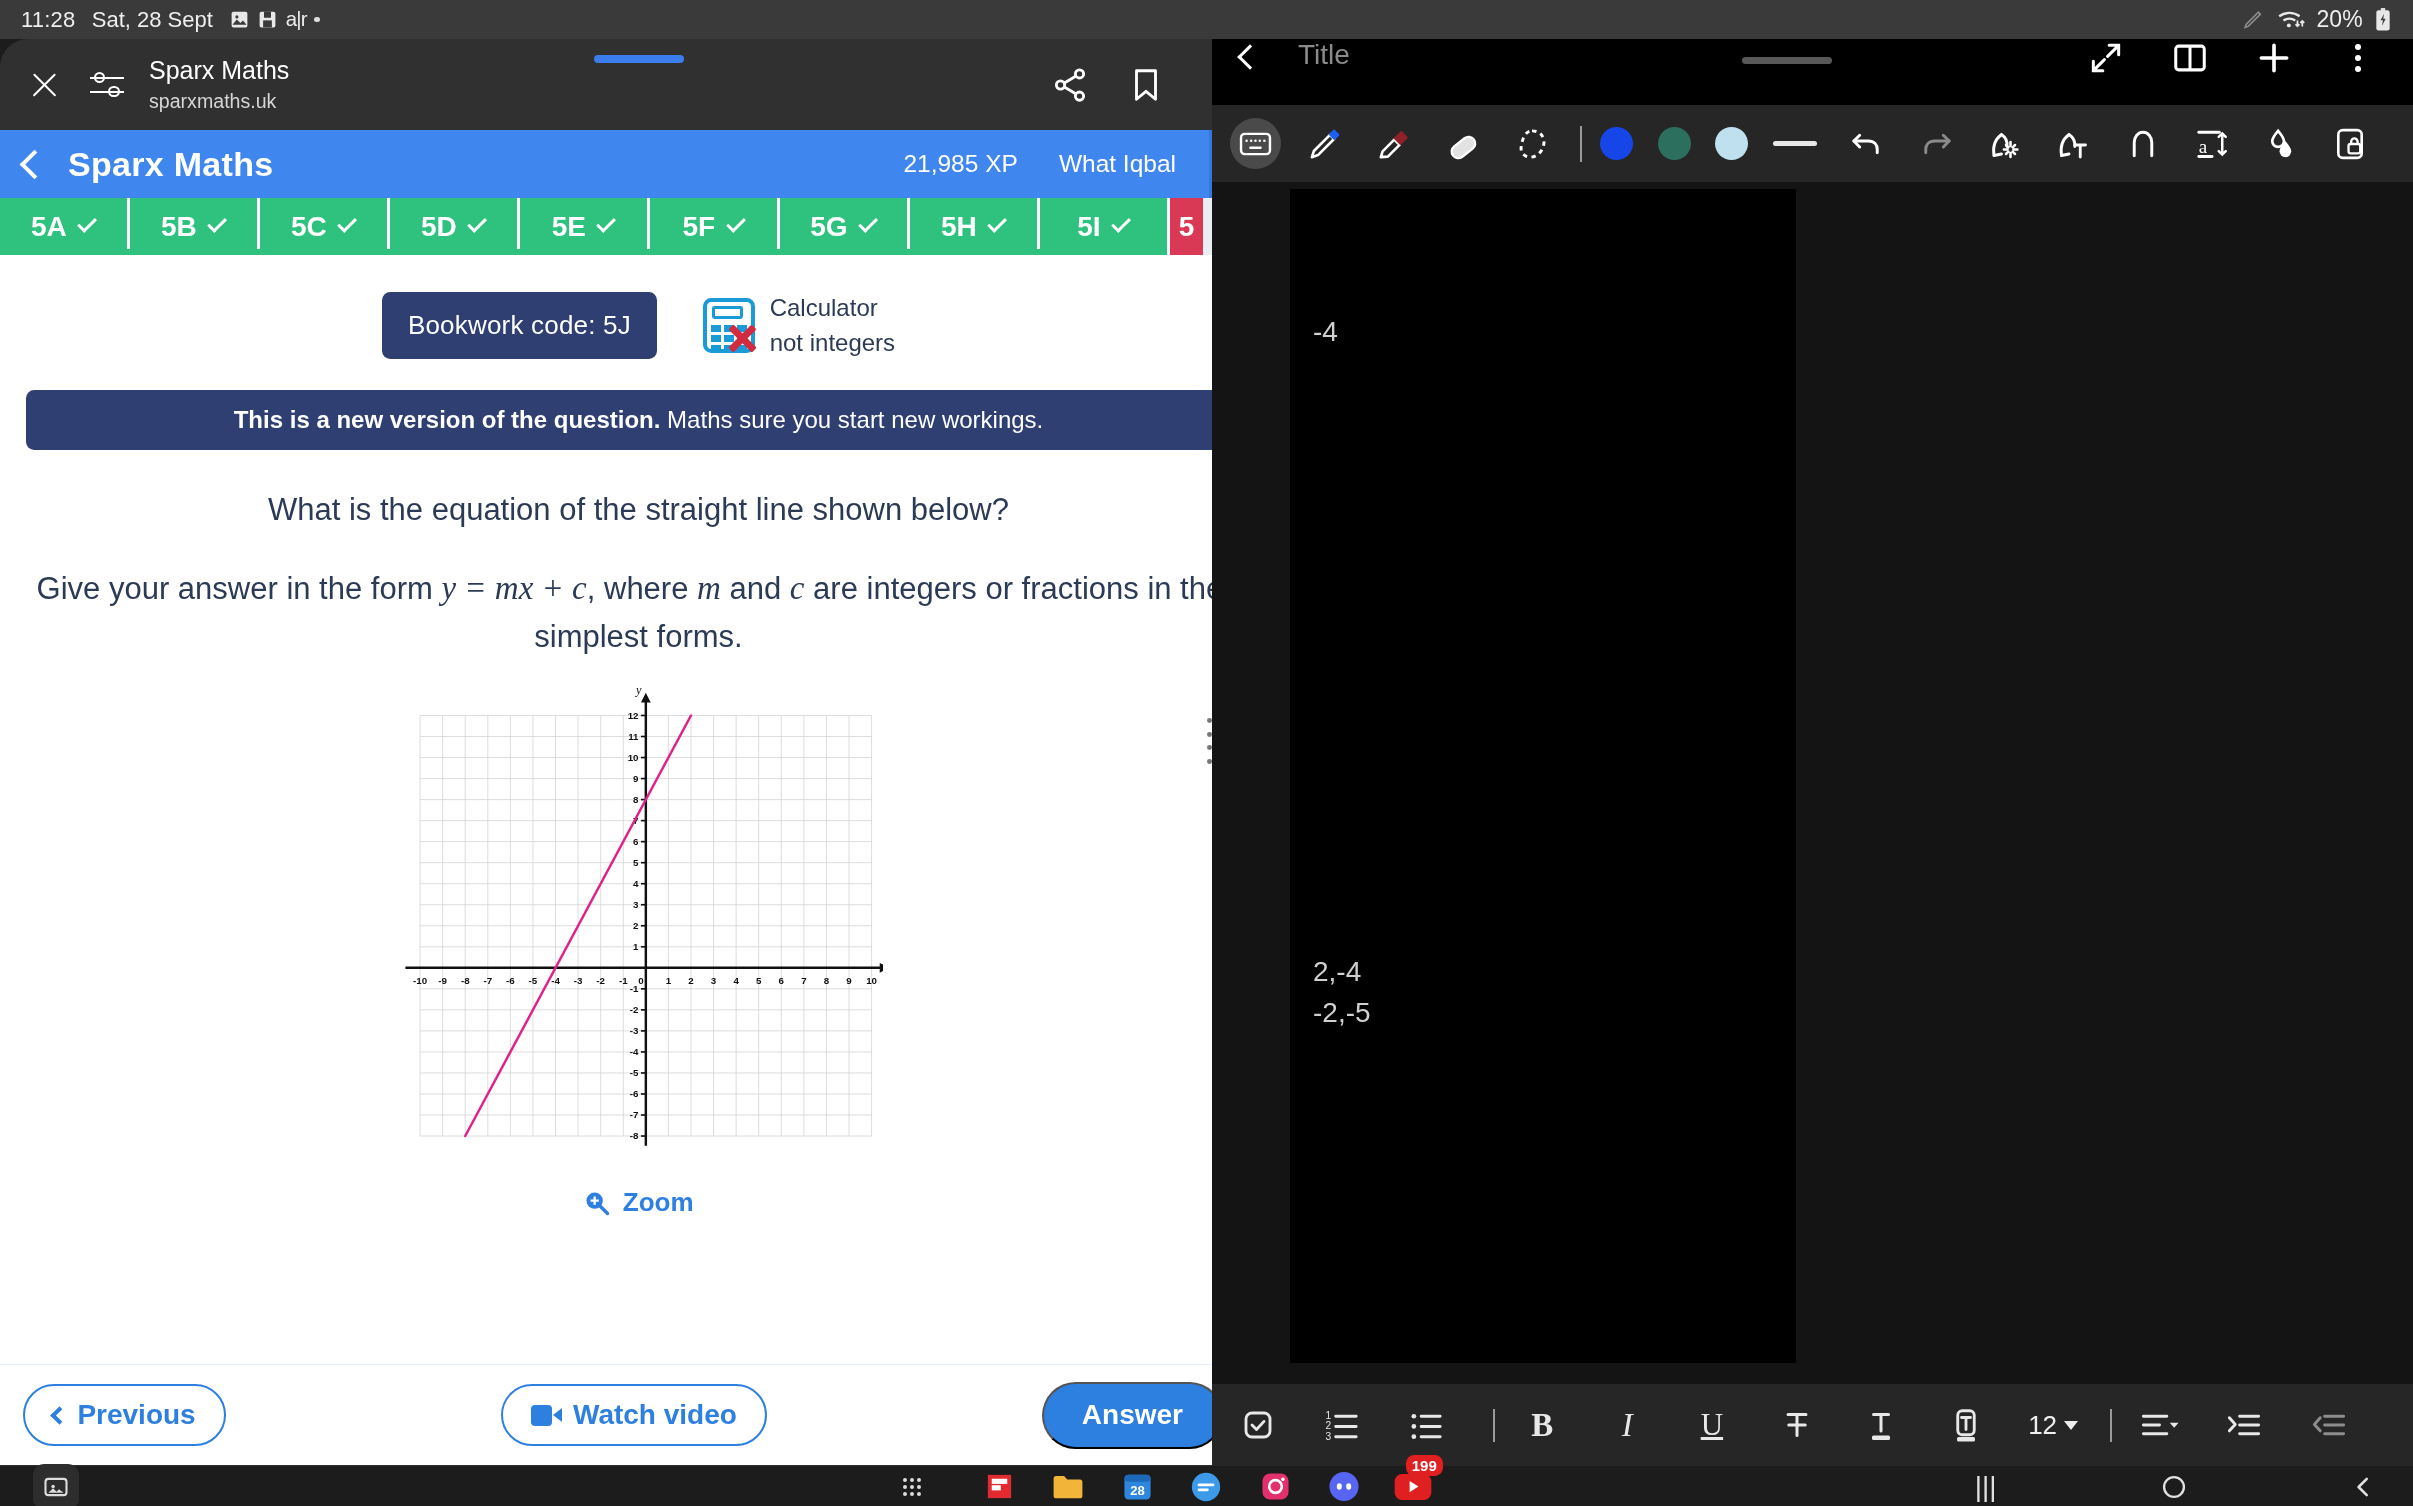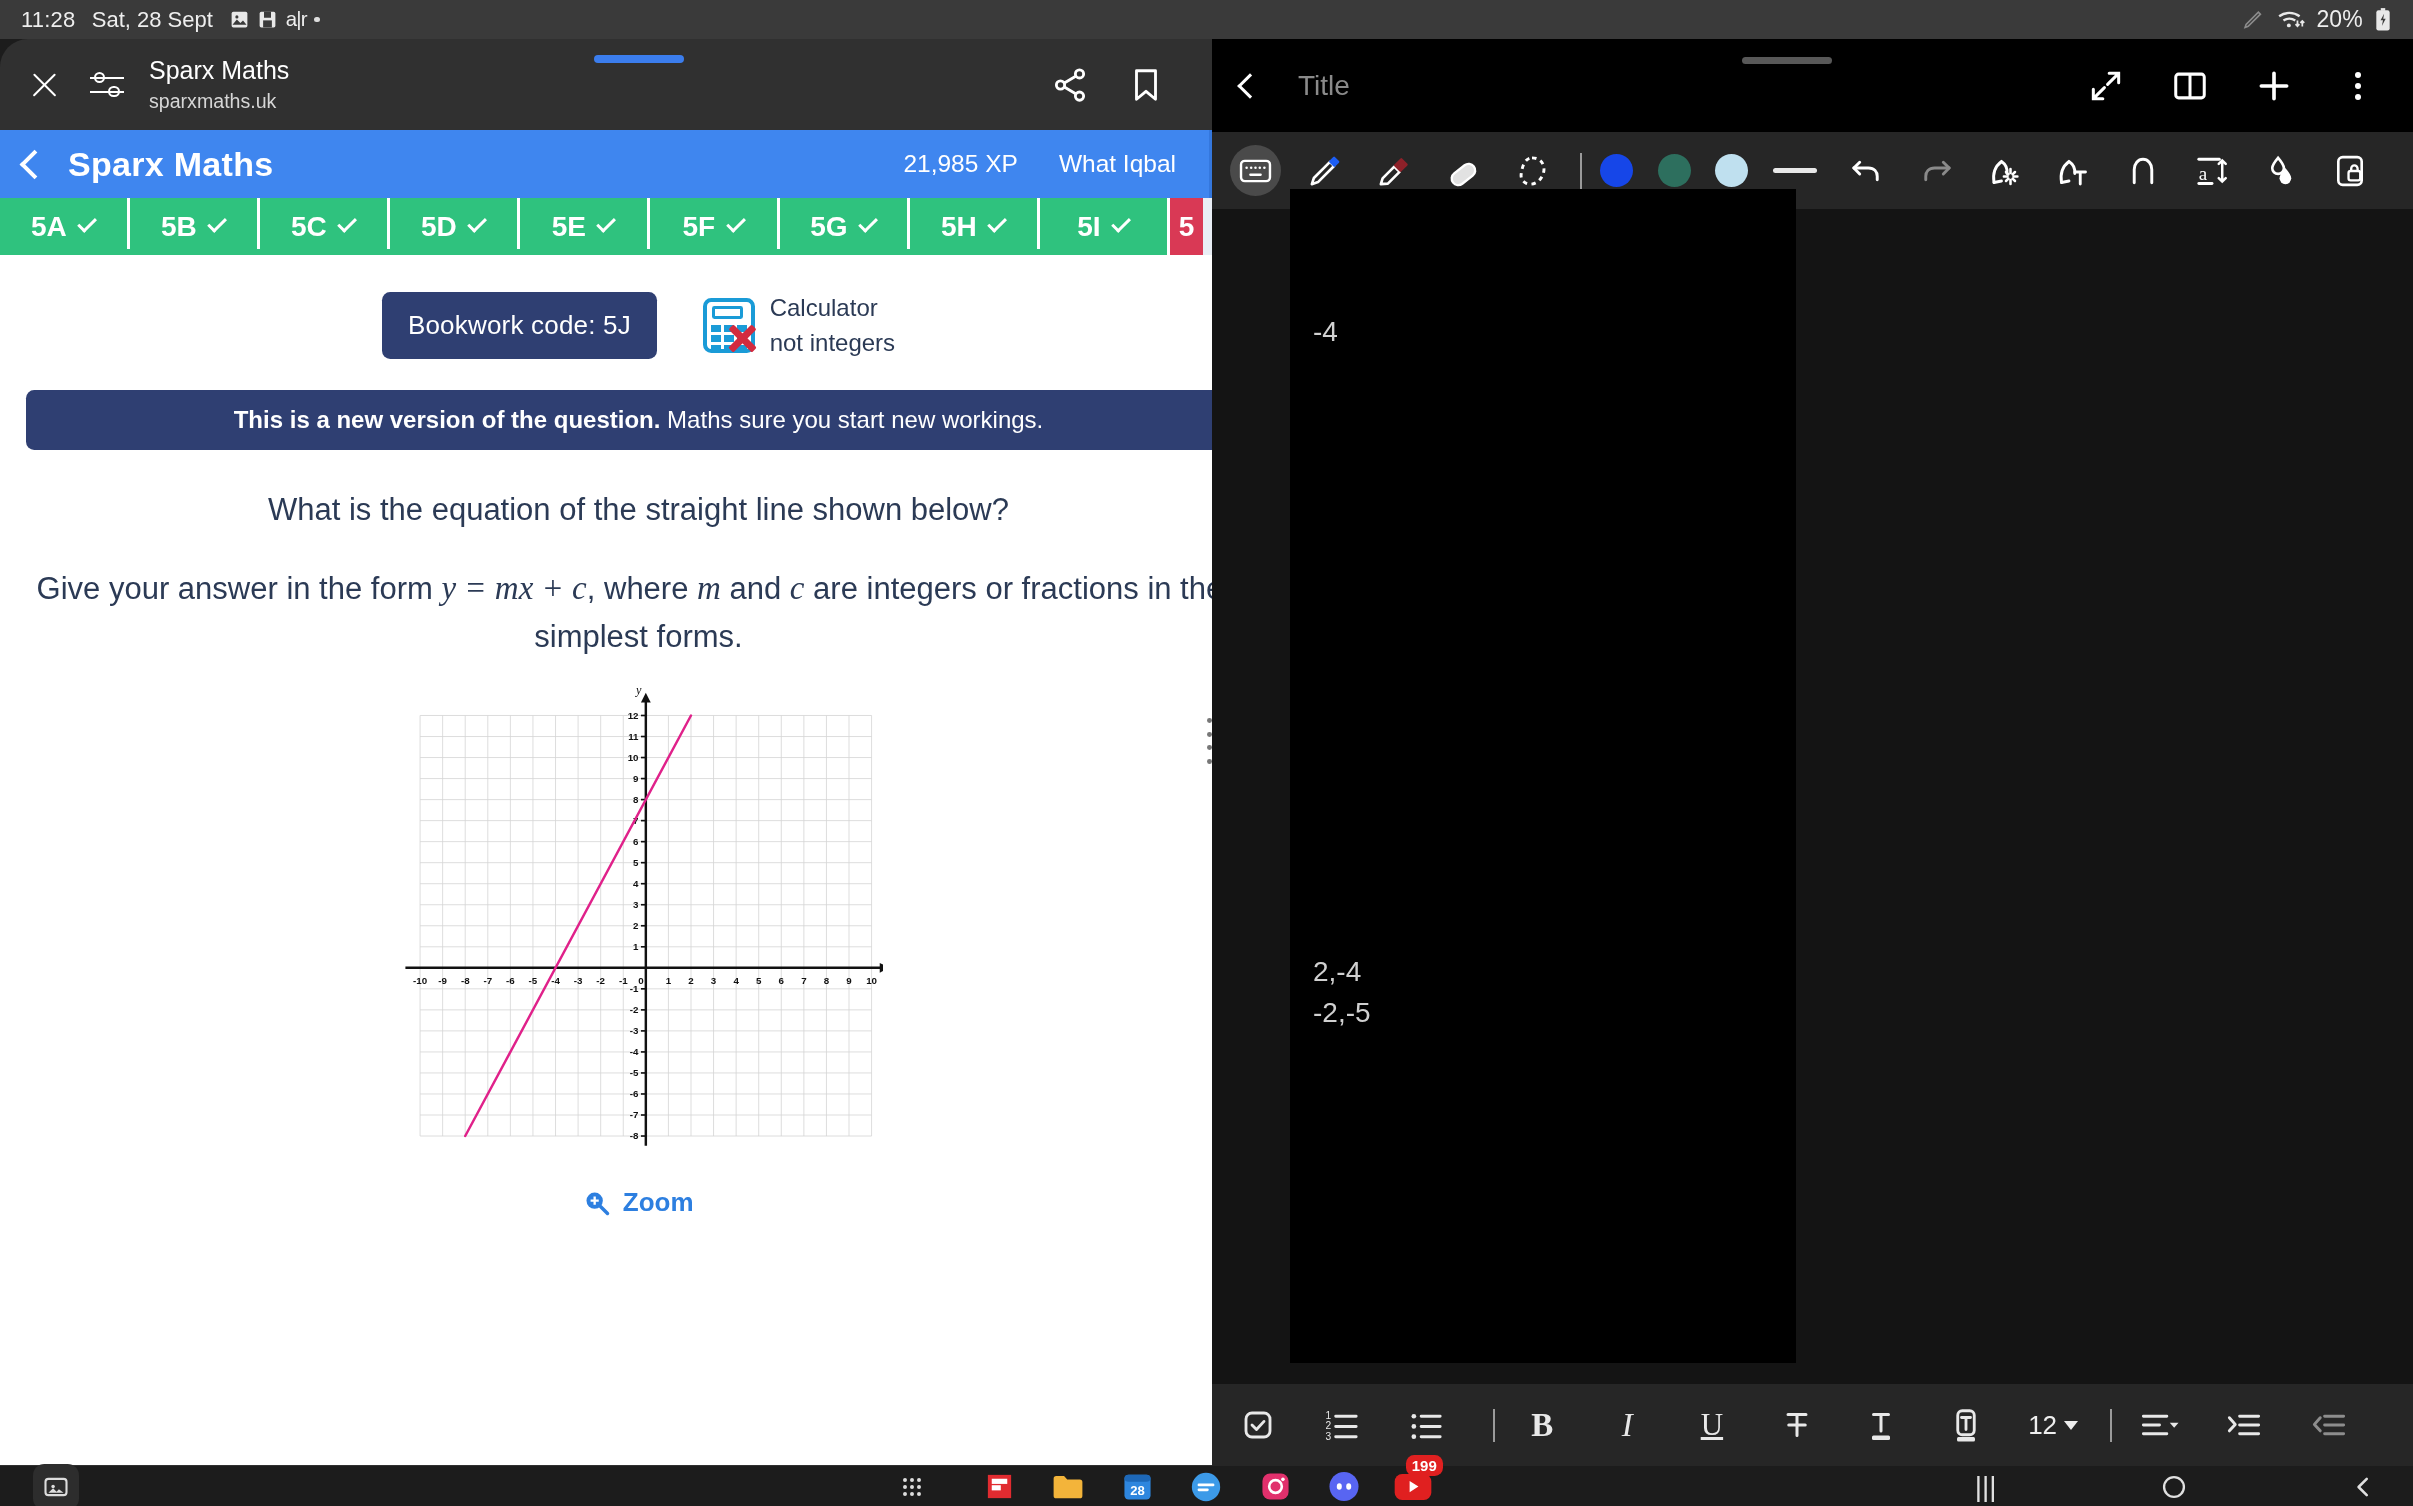--- a/index.html
+++ b/index.html
@@ -144,21 +144,21 @@
 
   
   .pane-handle {
     position:absolute; left:1205px; top:718px; width:9.8px; height:46px;
     display:flex; flex-direction:column; align-items:center; justify-content:space-between;
   }
   .pane-handle i{ width:4.9px;height:4.9px;border-radius:50%;background:#777;display:block;}
 
   
   .notes { position:absolute; left:1212px; top:39px; width:1202px; height:1427px; background:#141414; }
-  .notes-head { height:93px; display:flex; align-items:center; padding:0 29px; position:relative; background:#000;}
+  .notes-head { height:66px; display:flex; align-items:flex-start; padding:0 29px; position:relative; background:#000;}
   .notes-head .pill { position:absolute; left:530px; top:18px; width:90px; height:7.3px; border-radius:4.1px; background:#585858;}
   .nh-back { width:36px; height:36px; display:flex; align-items:center; margin-right:21px;}
   .chev-l2 { width:18px; height:18px; border-left:3.3px solid #fff; border-bottom:3.3px solid #fff; transform:rotate(45deg);}
   .notes-title { font-size:28px; color:#8a8a8a; }
   .nh-right { margin-left:auto; display:flex; align-items:center; gap:46px; padding-right:8.2px;}
 
   .tool-bar {
     height:77px; background:#262626; display:flex; align-items:center; padding:0 18px; gap:0;
   }
   .tool { width:51px; height:51px; display:flex; align-items:center; justify-content:center; margin-right:18px; position:relative;}
@@ -484,20 +484,34 @@
 
       <div class="zoom-row">
         <svg class="zoom-ico" viewBox="0 0 24 24">
           <circle cx="10" cy="10" r="7" fill="#2d7fe0"></circle>
           <path d="M10 6.5v7M6.5 10h7" stroke="#fff" stroke-width="2"></path>
           <path d="M15 15l6 6" stroke="#2d7fe0" stroke-width="3" stroke-linecap="round"></path>
         </svg>
         <span class="zoom-txt">Zoom</span>
       </div>
 
+      <div class="footer">
+        <button class="btn-outline btn-prev">
+          <span class="chev-sm"></span>
+          <span>Previous</span>
+        </button>
+        <button class="btn-outline btn-watch">
+          <span class="cam-ico">
+              <span class="b"></span>
+              <span class="t"></span>
+            </span>
+          <span>Watch video</span>
+        </button>
+        <button class="btn-answer">Answer</button>
+      </div>
     </div>
   </div>
 
   <div class="pane-handle">
     <i></i>
       <i></i>
       <i></i>
       <i></i>
   </div>
 

